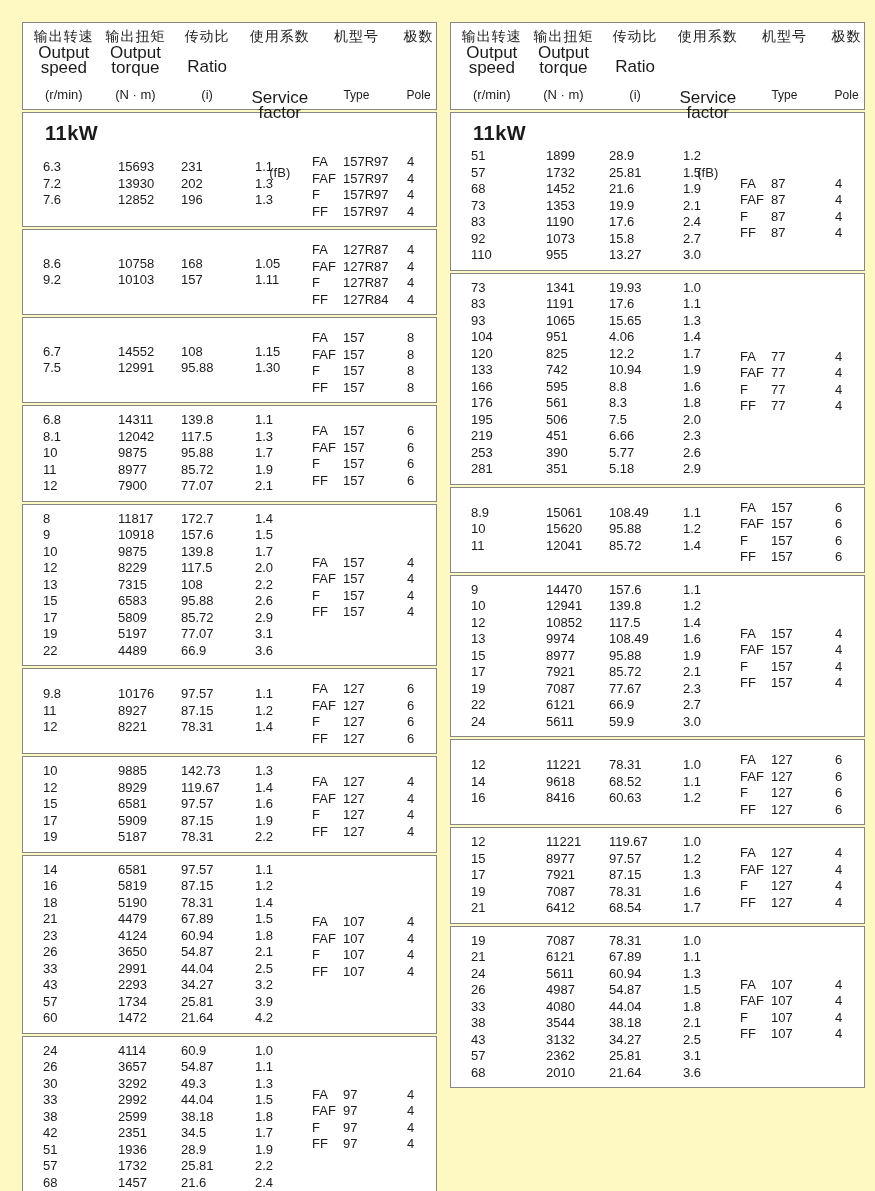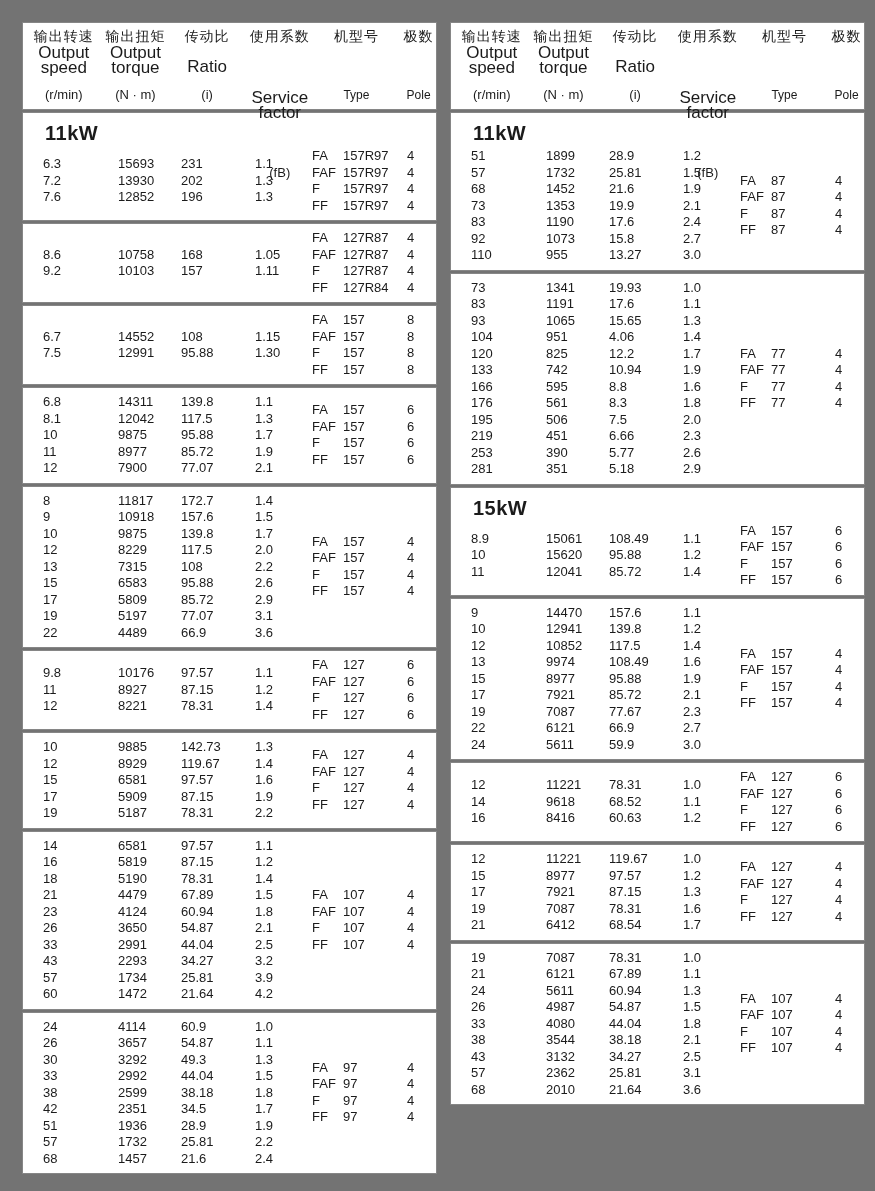--- a/index.html
+++ b/index.html
@@ -1,17 +1,17 @@
 <!DOCTYPE html>
 <html><head>
 <meta charset="utf-8">
 <style>
   html,body{margin:0;padding:0;background:#ffffff;}
   .page{
-    position:relative;width:875px;height:1191px;background:#737373;
+    position:relative;width:875px;height:1191px;background:#fef9c3;
     font-family:"Liberation Sans","DejaVu Sans",sans-serif;color:#1b1b1b;overflow:hidden;
   }
   .cols{display:flex;gap:13px;padding:22px 0 0 22px;}
   .col{width:415px;flex:0 0 415px;}
 
   
   .hbox{border:1px solid #868686;height:88px;display:flex;box-sizing:border-box;background:#fff;}
   .hcell{display:flex;flex-direction:column;align-items:center;text-align:center;
          padding:5px 0 6px;box-sizing:border-box;}
   .h0{width:82px;} .h1{width:62px;} .h2{width:82px;} .h3{width:64px;gap:45px;} .h4{width:90px;text-align:right;} .h5{width:35px;}
@@ -23,21 +23,21 @@
 
   
   .box{border:1px solid #868686;margin-top:2px;padding:6px 0;background:#fff;}
   .heading{font-size:20px;font-weight:bold;line-height:24px;margin:2px 0 3px 22px;letter-spacing:0.5px;}
   .grp{display:flex;align-items:center;}
   .rows{flex:1;min-width:0;}
   .r{display:flex;}
   .r span{font-size:13px;line-height:16.5px;display:block;}
   .c1{width:95px;padding-left:20px;box-sizing:border-box;}
   .c2{width:63px;} .c3{width:74px;} .c4{flex:1;}
-  .types{width:124px;flex:0 0 124px;}
+  .types{width:124px;flex:0 0 124px;margin-top:6px;}
   .t{display:flex;font-size:13px;line-height:16.5px;}
   .tp{width:31px;} .tm{width:64px;} .tpo{flex:1;}
 
   .pageno{position:absolute;right:16px;top:1204px;font-size:15px;letter-spacing:1px;}
 </style>
 </head>
 <body>
 
 <div class="page">
   <div class="cols">
@@ -810,21 +810,20 @@
               </div>
               <div class="t">
                 <span class="tp">FF</span>
                 <span class="tm">77</span>
                 <span class="tpo">4</span>
               </div>
             </div>
           </div>
         </div>
         <div class="box">
-          <div class="heading">15kW</div>
           <div class="grp">
             <div class="rows">
               <div class="r">
                 <span class="c1">8.9</span>
                 <span class="c2">15061</span>
                 <span class="c3">108.49</span>
                 <span class="c4">1.1</span>
               </div>
               <div class="r">
                 <span class="c1">10</span>

